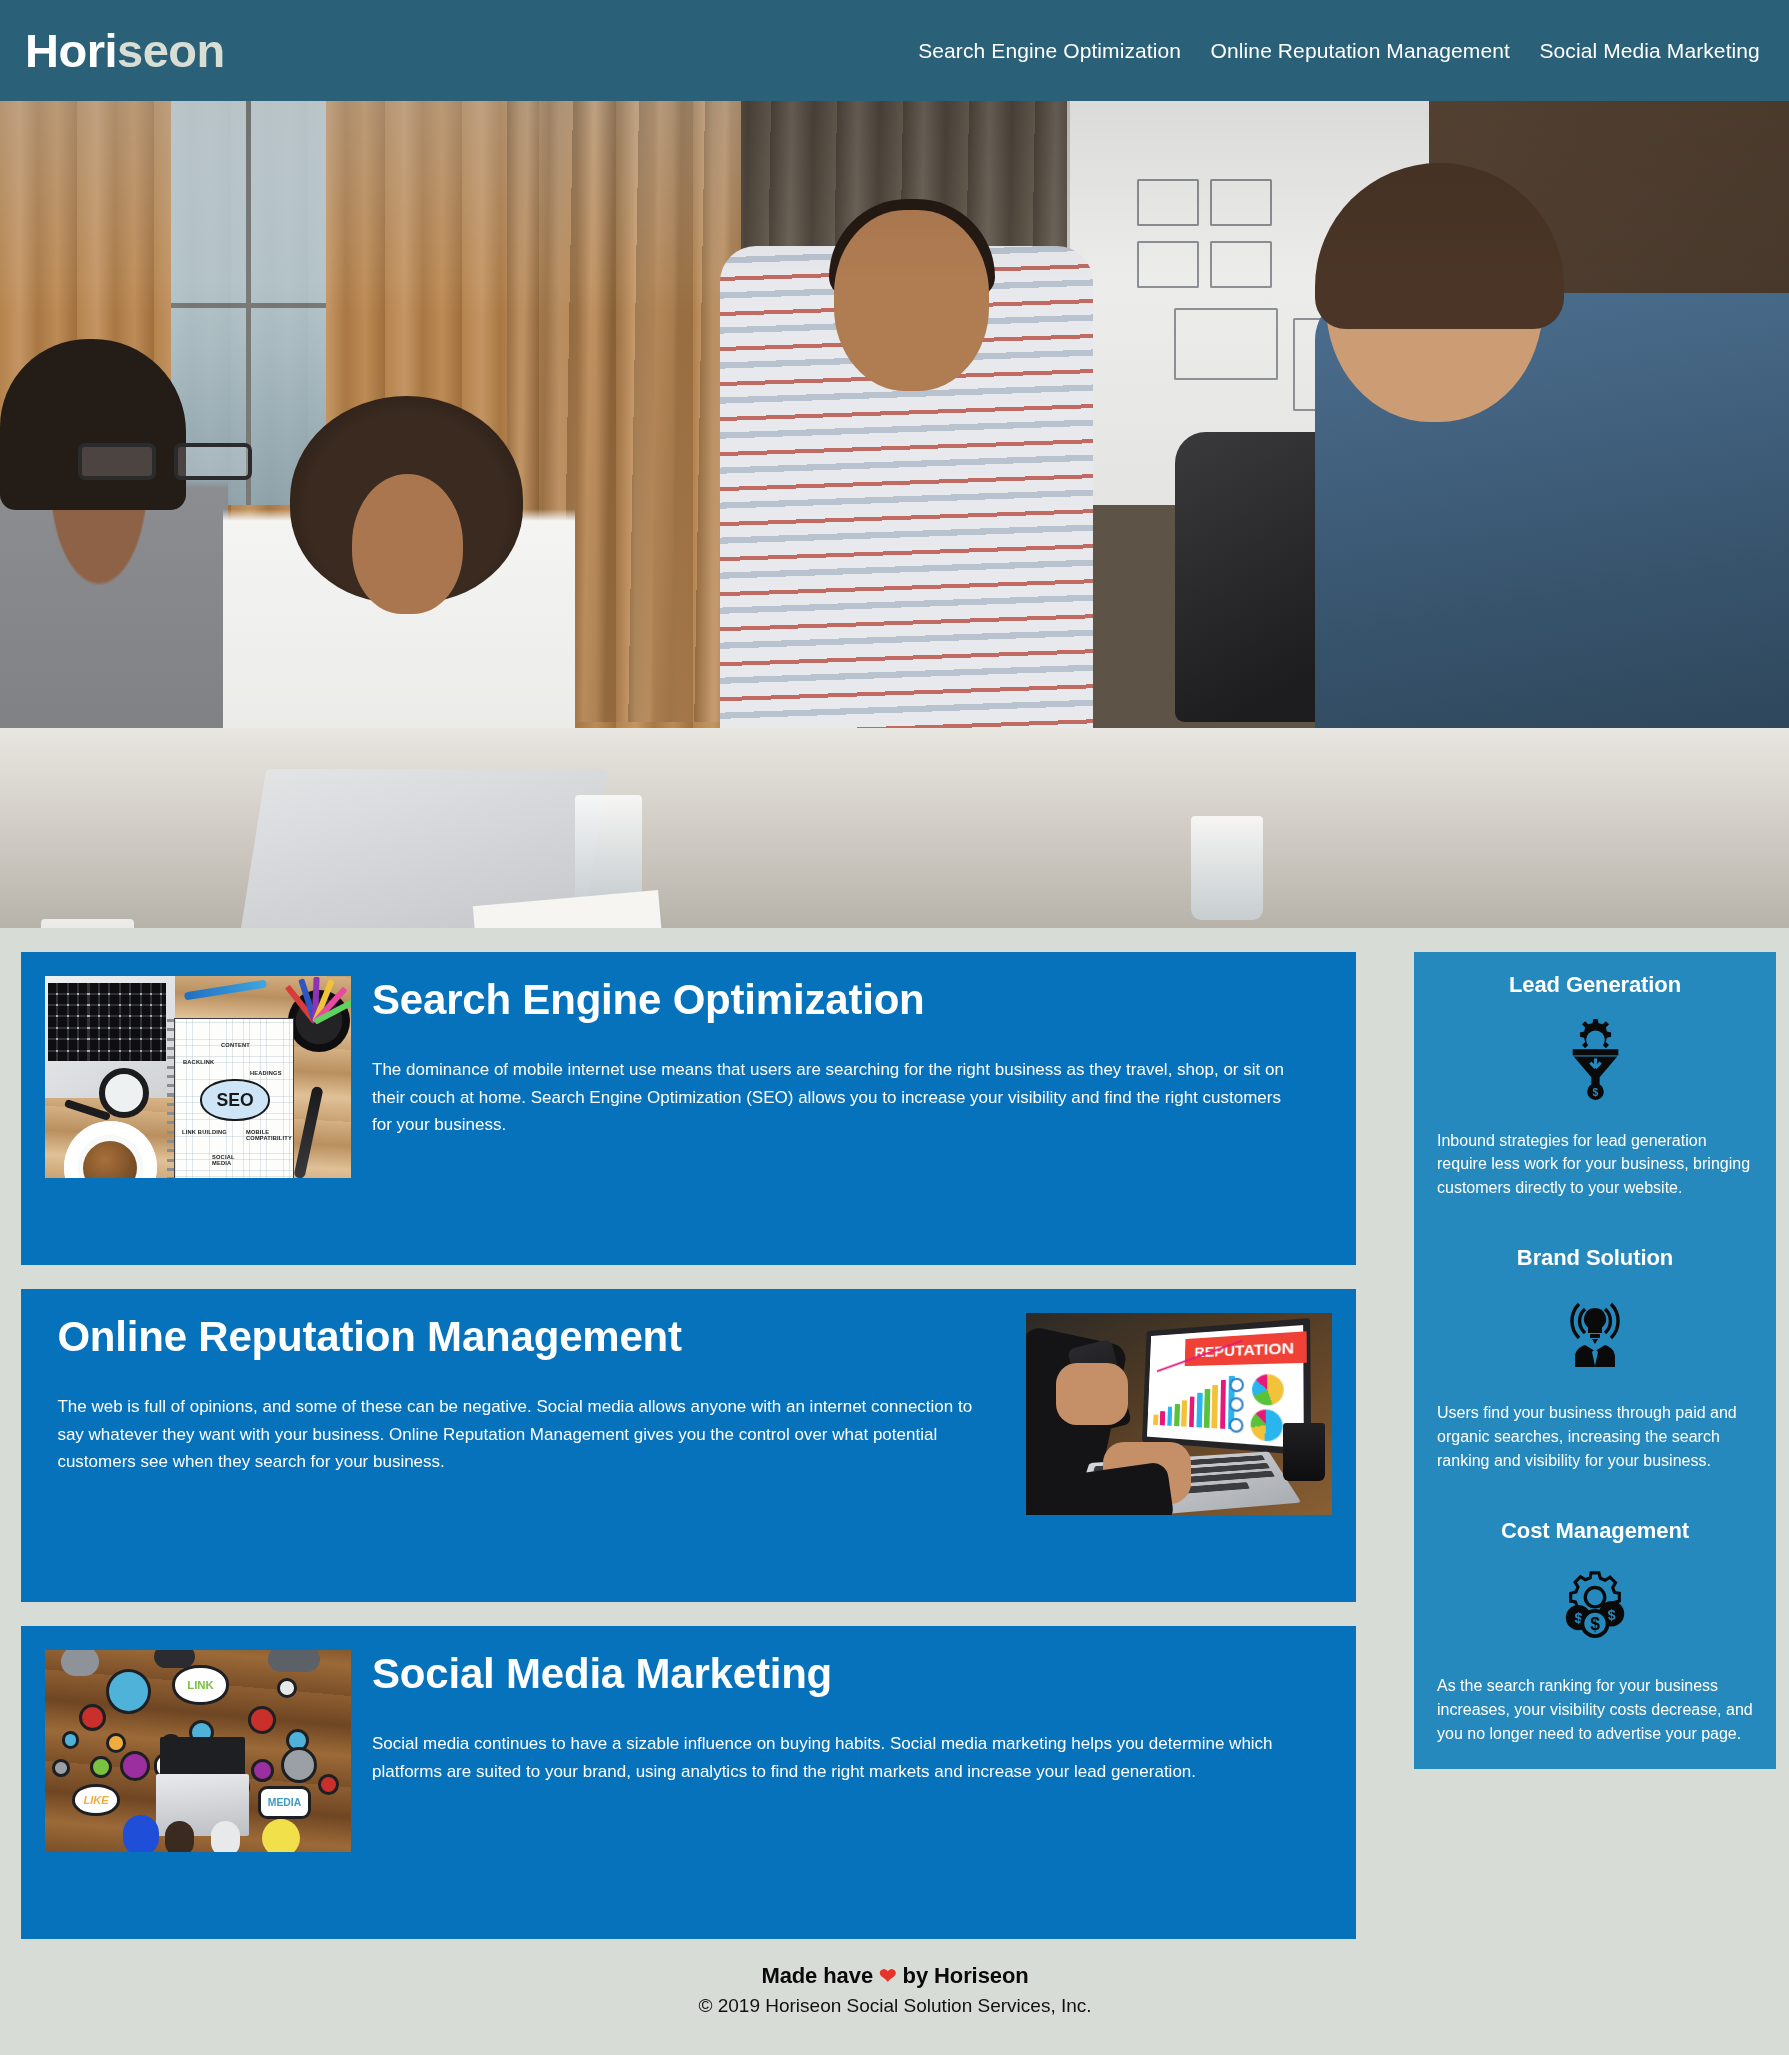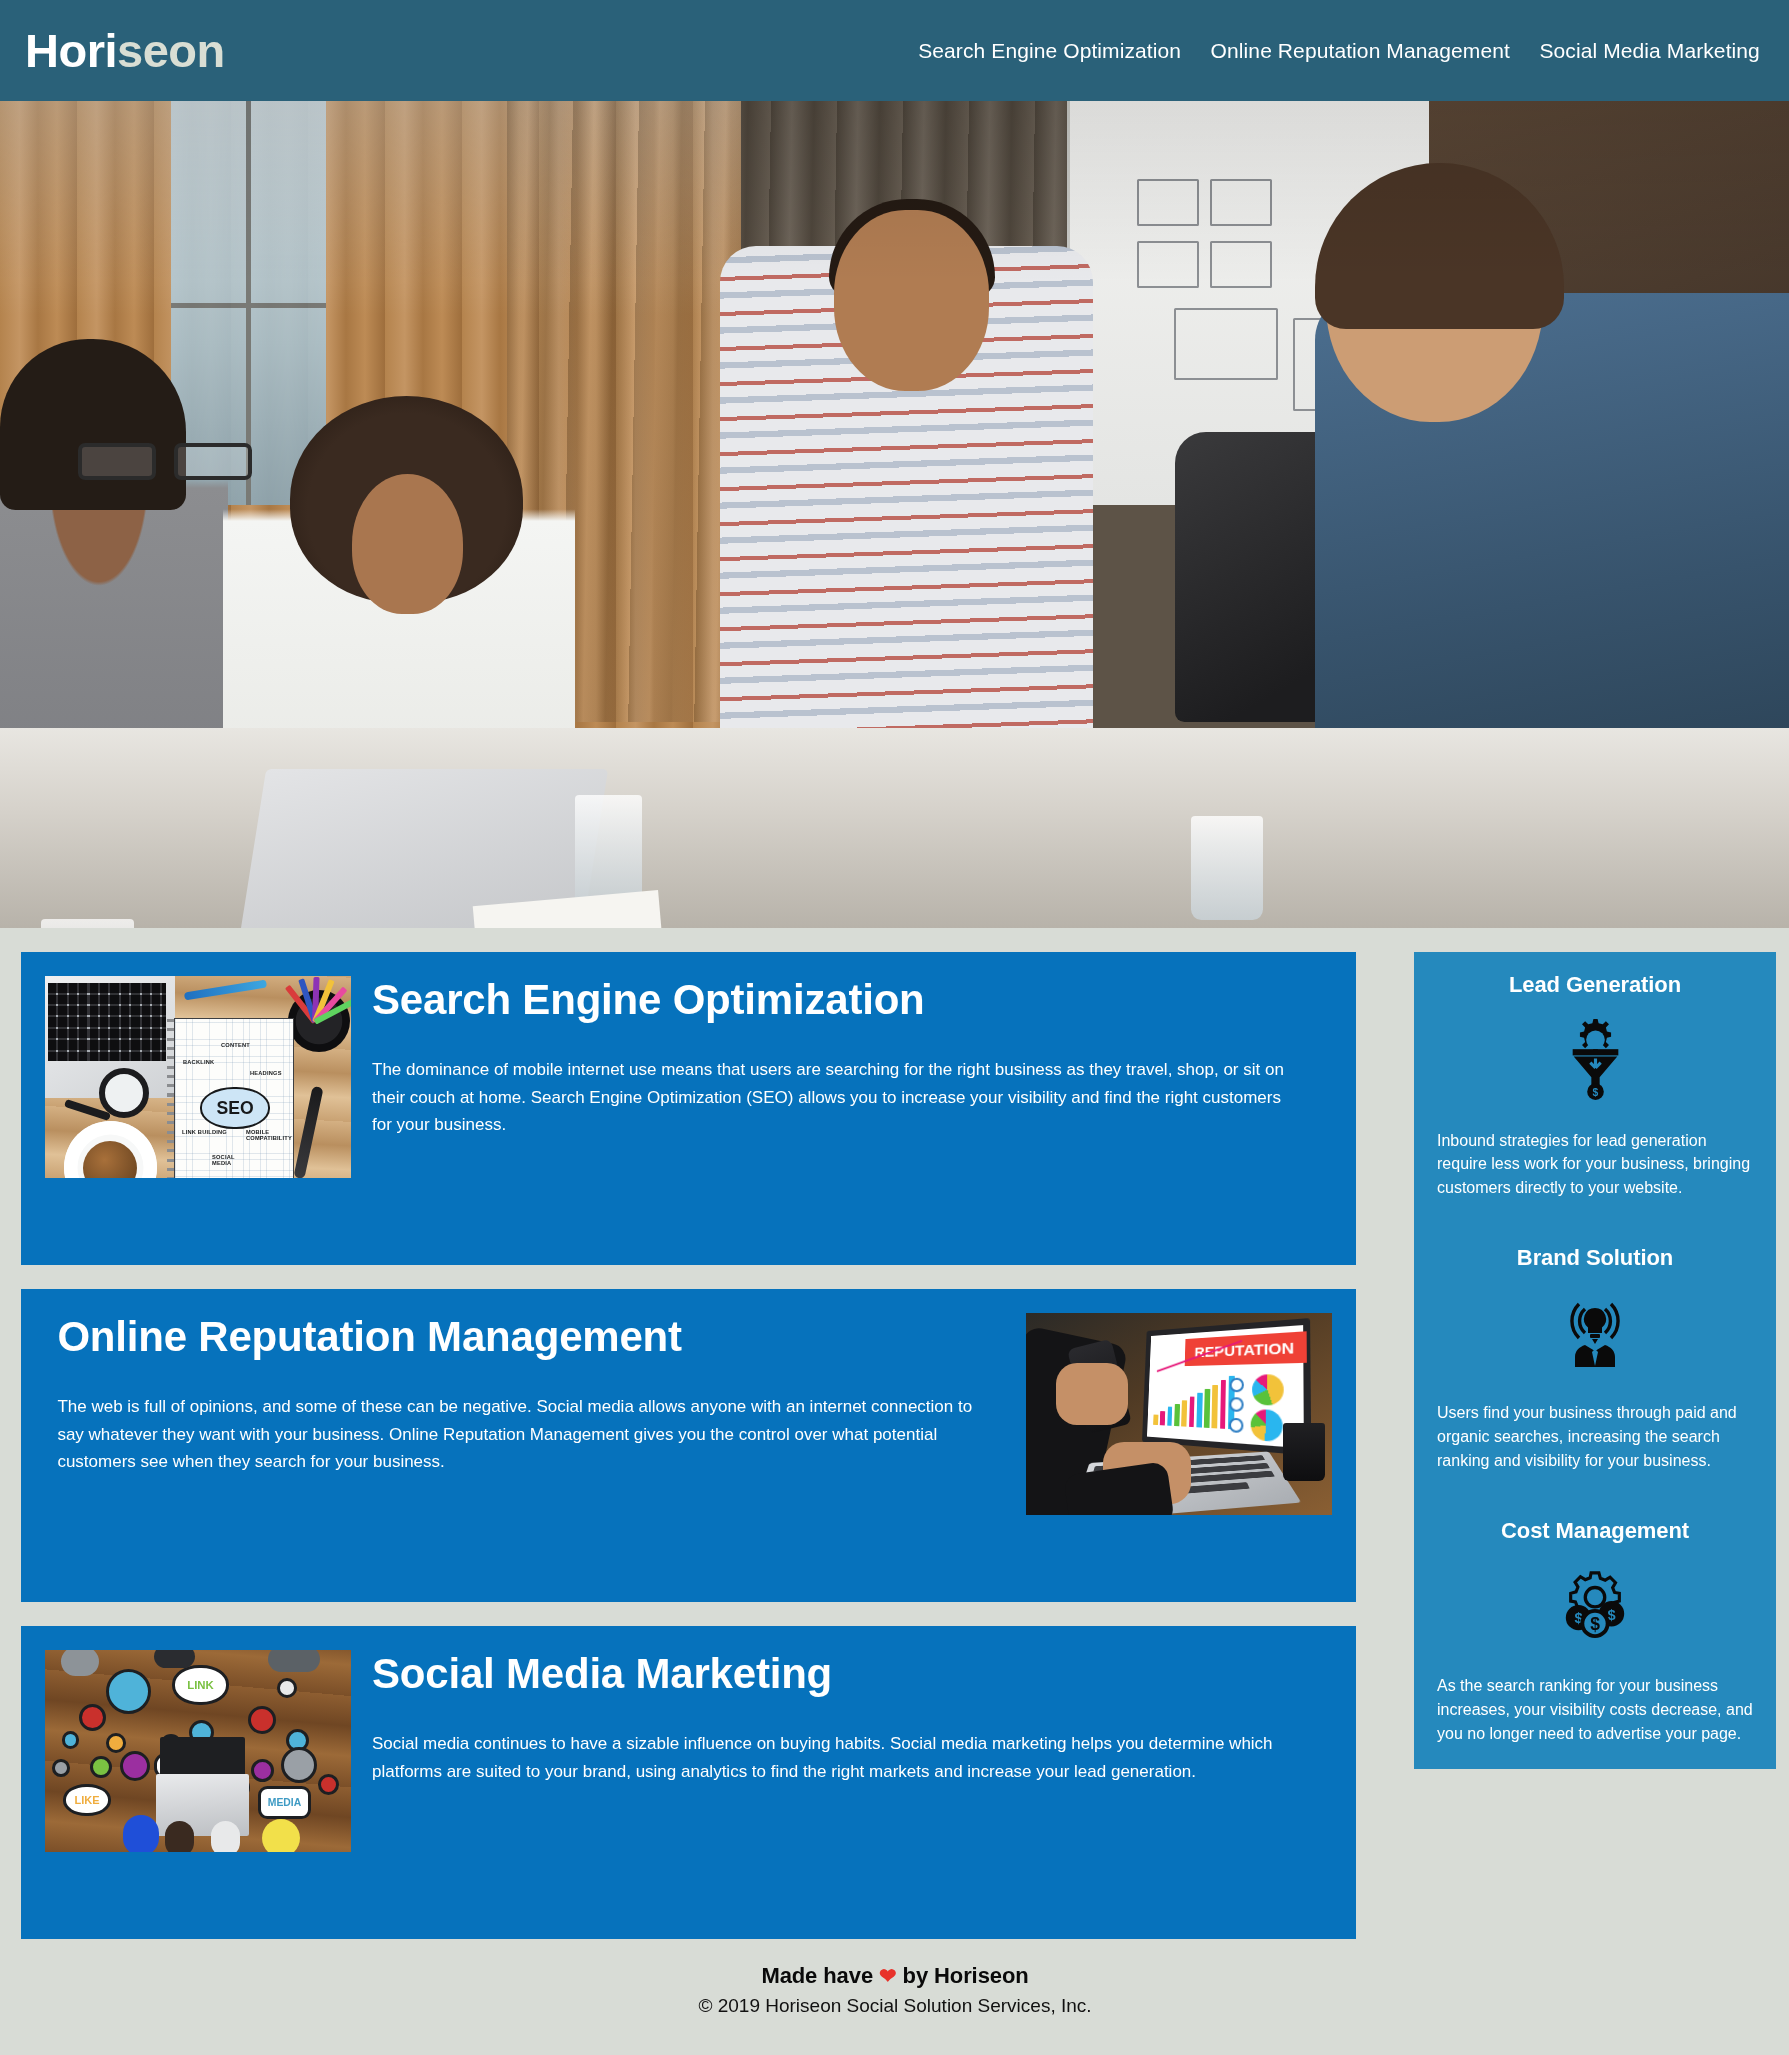--- a/index.html
+++ b/index.html
@@ -209,21 +209,21 @@
     background: repeating-linear-gradient(90deg,#3c3c3f 0 8.3px, #cfd2d5 8.3px 10.4px),
                 repeating-linear-gradient(0deg,#3c3c3f 0 9.3px, #cfd2d5 9.3px 11.4px);
     background-blend-mode: multiply; }
   .seo-mag { position:absolute; left:54px; top:92px; width:50px; height:50px; border:6.7px solid #1c1c1e; border-radius:50%; background:#eef1f2;}
   .seo-maghandle { position:absolute; left:18.6px; top:130px; width:47px; height:7.8px; background:#1c1c1e; border-radius:4.1px; transform:rotate(18deg);}
   .seo-cup { position:absolute; left:18.6px; top:145px; width:93px; height:93px; border-radius:50%; background:#f7f8f8; box-shadow:inset 0 0 0 13.5px #ffffff;}
   .seo-coffee { position:absolute; left:38px; top:165px; width:54px; height:54px; border-radius:50%; background:radial-gradient(circle at 40% 35%, #a8703a, #5d3b1b);}
   .seo-pad { position:absolute; left:129px; top:42px; width:120px; height:171px; background:#fdfdfb; border:1.6px solid #3d3f42;
     background-image: repeating-linear-gradient(0deg, rgba(120,150,180,.22) 0 0.5px, transparent 0.5px 5.7px), repeating-linear-gradient(90deg, rgba(120,150,180,.22) 0 0.5px, transparent 0.5px 5.7px);}
   .seo-spiral { position:absolute; left:122px; top:43px; width:12.4px; height:169px; background: repeating-linear-gradient(180deg,#8b8d90 0 3.1px, transparent 3.1px 9.3px);}
-  .seo-cloud { position:absolute; left:155px; top:103px; width:70px; height:42px; background:#cde5f6; border:2.6px solid #17191b; border-radius:48%;margin-top:8px;}
+  .seo-cloud { position:absolute; left:155px; top:103px; width:70px; height:42px; background:#cde5f6; border:2.6px solid #17191b; border-radius:48%;}
   .seo-cloud span { position:absolute; inset:0; display:flex; align-items:center; justify-content:center; font-size:17.6px; font-weight:700; color:#17191b; font-family:"Liberation Sans",sans-serif;}
   .seo-lbl { position:absolute; font-size:5.7px; font-weight:700; color:#17191b; font-family:"Liberation Sans",sans-serif; letter-spacing:0.2px;}
   .seo-pencils { position:absolute; left:243px; top:13.5px; width:62px; height:62px; border-radius:50%; background:radial-gradient(circle,#232326 52%, #0e0e10 54%);}
   .seo-pencils i { position:absolute; left:24px; top:-12.4px; width:6.2px; height:45px; border-radius:1.6px; transform-origin: 50% 100%; display:block;}
   .seo-pen { position:absolute; left:139px; top:10.4px; width:83px; height:8.3px; background:linear-gradient(90deg,#1f6fc0,#3ea7e0); border-radius:4.1px; transform:rotate(-9deg);}
   .seo-pen2 { position:absolute; left:258px; top:110px; width:11.4px; height:93px; background:linear-gradient(180deg,#1a1a1c,#3a3a3d); border-radius:5.2px; transform:rotate(12deg);}
 
   .thumb-rep { background: linear-gradient(150deg,#2b2a27 0%, #4f3a24 38%, #8a5f33 100%); }
   .rep-screen { position:absolute; left:107px; top:11.4px; width:171px; height:123px; background:#fff; border:6.2px solid #242427; border-radius:3.1px; transform: perspective(217px) rotateY(-16deg) rotateX(4deg);}
   .rep-banner { position:absolute; left:42px; top:6.2px; width:120px; height:29px; background:#ef4136; color:#fff; font-size:15.5px; font-weight:700; display:flex; align-items:center; justify-content:center; font-family:"Liberation Sans",sans-serif;}
@@ -455,21 +455,21 @@
         <div class="smm-bub" style="left:171px;top:109px;width:12.4px;height:12.4px;background:#2e3033;"></div>
         <div class="smm-bub" style="left:203px;top:56px;width:28px;height:28px;background:#c9302c;"></div>
         <div class="smm-bub" style="left:206px;top:109px;width:23px;height:23px;background:#9b2fa0;"></div>
         <div class="smm-bub" style="left:180px;top:125px;width:25px;height:25px;background:#7ac142;"></div>
         <div class="smm-bub" style="left:232px;top:28px;width:19.7px;height:19.7px;background:#e8e9ea;"></div>
         <div class="smm-bub" style="left:241px;top:79px;width:23px;height:23px;background:#4fb3d9;"></div>
         <div class="smm-bub" style="left:236px;top:97px;width:36px;height:36px;background:#9aa0a6;"></div>
         <div class="smm-bub" style="left:273px;top:124px;width:21px;height:21px;background:#c9302c;"></div>
         <div class="smm-cloud" style="left:127px;top:14.5px;width:57px;height:40px;color:#7ac142;font-size:11.4px;">LINK</div>
         <div class="smm-cloud" style="left:109px;top:99px;width:54px;height:34px;color:#c0392b;font-size:11px;border-radius:44%;">TWEET</div>
-        <div class="smm-cloud" style="left:18px;top:134px;width:48px;height:32px;color:#f0ad3e;font-size:11px;">LIKE</div>
+        <div class="smm-cloud" style="left:27px;top:134px;width:48px;height:32px;color:#f0ad3e;font-size:11px;font-style:italic;">LIKE</div>
         <div class="smm-cloud" style="left:213px;top:136px;width:53px;height:33px;color:#3f9bc4;font-size:10.4px;border-radius:9.3px;">MEDIA</div>
         <div class="smm-lap"></div>
         <div class="smm-arm" style="left:78px;top:165px;width:36px;height:41px;background:#1f4fd8;"></div>
         <div class="smm-arm" style="left:120px;top:171px;width:29px;height:36px;background:#3a2a20;"></div>
         <div class="smm-arm" style="left:166px;top:171px;width:29px;height:36px;background:#e8e9ea;"></div>
         <div class="smm-arm" style="left:217px;top:169px;width:38px;height:38px;background:#f2e04a;"></div>
         <div class="smm-arm" style="left:15.5px;top:-3.1px;width:38px;height:29px;background:#8d9398;"></div>
         <div class="smm-arm" style="left:109px;top:-5.2px;width:41px;height:23px;background:#2a2c30;"></div>
         <div class="smm-arm" style="left:223px;top:-4.1px;width:52px;height:26px;background:#5b6166;"></div>
       </div>

